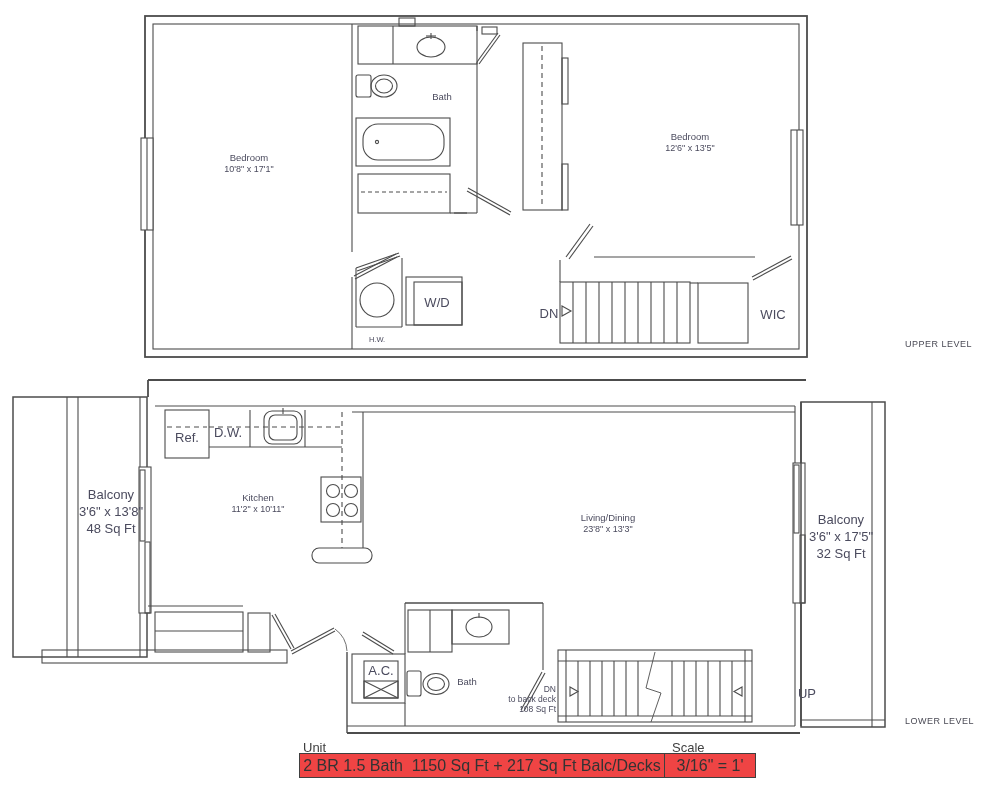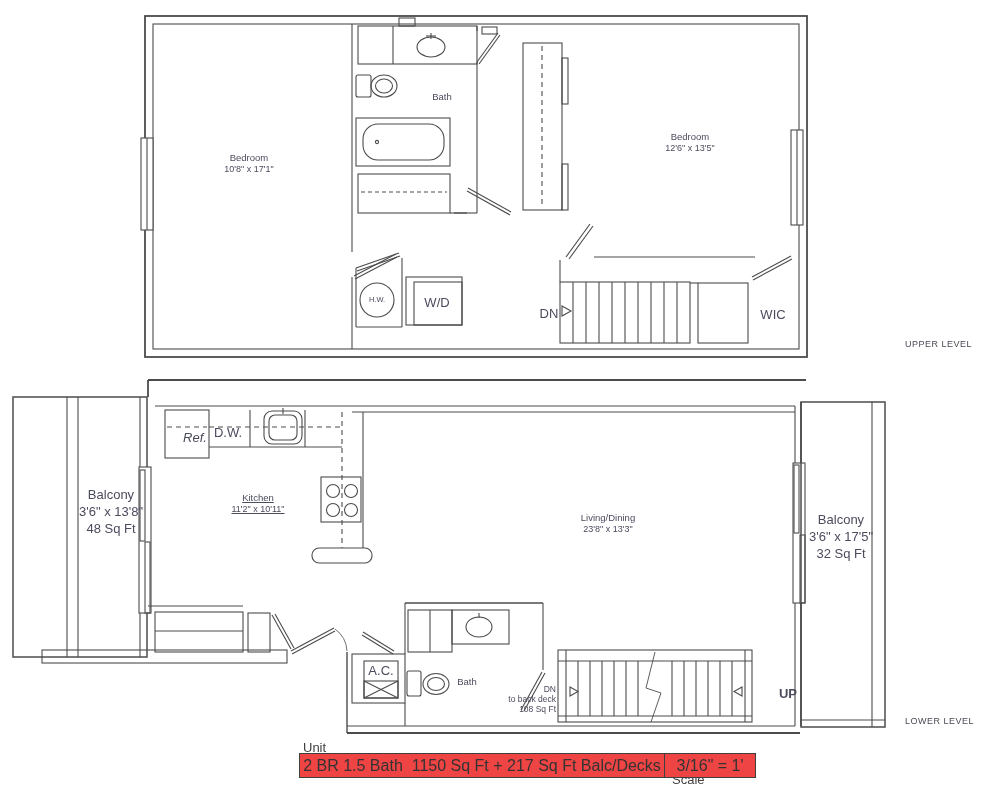--- a/index.html
+++ b/index.html
@@ -3,21 +3,21 @@
 <meta charset="utf-8">
 <style>
   html,body{margin:0;padding:0;background:#ffffff;}
   #stage{position:relative;width:1000px;height:789px;background:#fff;overflow:hidden;
          font-family:"Liberation Sans",sans-serif;}
   svg{position:absolute;left:0;top:0;z-index:1;}
   .label{position:absolute;z-index:2;color:#4b4b5e;text-align:center;
          transform:translateX(-50%);line-height:1.3;white-space:nowrap;font-size:9.5px;}
   .label .dims{font-size:9px;}
   .label.small{font-size:13px;text-align:center;}
-  .label.tiny{font-size:7.5px;}
+  .label.tiny{font-size:7.5px;margin-top:40px;}
   .level-label{position:absolute;z-index:2;color:#4a4a55;font-size:9px;
                letter-spacing:0.5px;white-space:nowrap;}
   .dn-deck{position:absolute;z-index:2;color:#4b4b5e;font-size:8.5px;line-height:1.2;
            text-align:right;white-space:nowrap;}
   .brand-title{position:absolute;z-index:3;left:500px;top:366px;transform:translateX(-50%);
                font-size:45px;font-weight:bold;letter-spacing:1px;color:#1d2a47;white-space:nowrap;}
   .bar-label{position:absolute;z-index:2;font-size:13px;color:#3f3f3f;white-space:nowrap;}
   .bar-box{position:absolute;z-index:2;border:1.2px solid #3f3f3f;background:#ef4444;
            display:flex;align-items:center;justify-content:center;color:#333;
            white-space:pre;box-sizing:border-box;}
@@ -294,42 +294,42 @@
   <div class="label small" style="left:437px;top:295px;">W/D</div>
   <div class="label small" style="left:549px;top:306px;">DN</div>
   <div class="label small" style="left:773px;top:307px;">WIC</div>
   <div class="level-label" style="left:905px;top:339px;">UPPER LEVEL</div>
 
   <div class="label small" style="left:111px;top:487px;">
     <div>Balcony</div>
     <div>3'6" x 13'8"</div>
     <div>48 Sq Ft</div>
   </div>
-  <div class="label small" style="left:195px;top:430px;font-style:italic;">Ref.</div>
+  <div class="label small" style="left:187px;top:430px;">Ref.</div>
   <div class="label small" style="left:228px;top:425px;">D.W.</div>
-  <div class="label" style="left:258px;top:492px;text-decoration:underline;">
+  <div class="label" style="left:258px;top:492px;">
     <div>Kitchen</div>
     <div class="dims">11'2" x 10'11"</div>
   </div>
   <div class="label" style="left:608px;top:512px;">
     <div>Living/Dining</div>
     <div class="dims">23'8" x 13'3"</div>
   </div>
   <div class="label small" style="left:841px;top:512px;">
     <div>Balcony</div>
     <div>3'6" x 17'5"</div>
     <div>32 Sq Ft</div>
   </div>
   <div class="label small" style="left:381px;top:663px;">A.C.</div>
   <div class="label" style="left:467px;top:676px;">Bath</div>
   <div class="dn-deck" style="left:494px;top:684px;width:62px;">
     <div>DN</div>
     <div>to back deck</div>
     <div>108 Sq Ft</div>
   </div>
-  <div class="label small" style="left:788px;top:686px;font-weight:bold;">UP</div>
+  <div class="label small" style="left:807px;top:686px;">UP</div>
   <div class="level-label" style="left:905px;top:716px;">LOWER LEVEL</div>
 
   <div class="bar-label" style="left:303px;top:740px;">Unit</div>
-  <div class="bar-label" style="left:672px;top:772px;">Scale</div>
+  <div class="bar-label" style="left:672px;top:740px;">Scale</div>
   <div class="bar-box b1" style="left:299px;top:753px;width:366px;height:25px;">2 BR 1.5 Bath  1150 Sq Ft + 217 Sq Ft Balc/Decks</div>
   <div class="bar-box b2" style="left:664px;top:753px;width:92px;height:25px;">3/16" = 1'</div>
 </div>
 
 </body></html>

